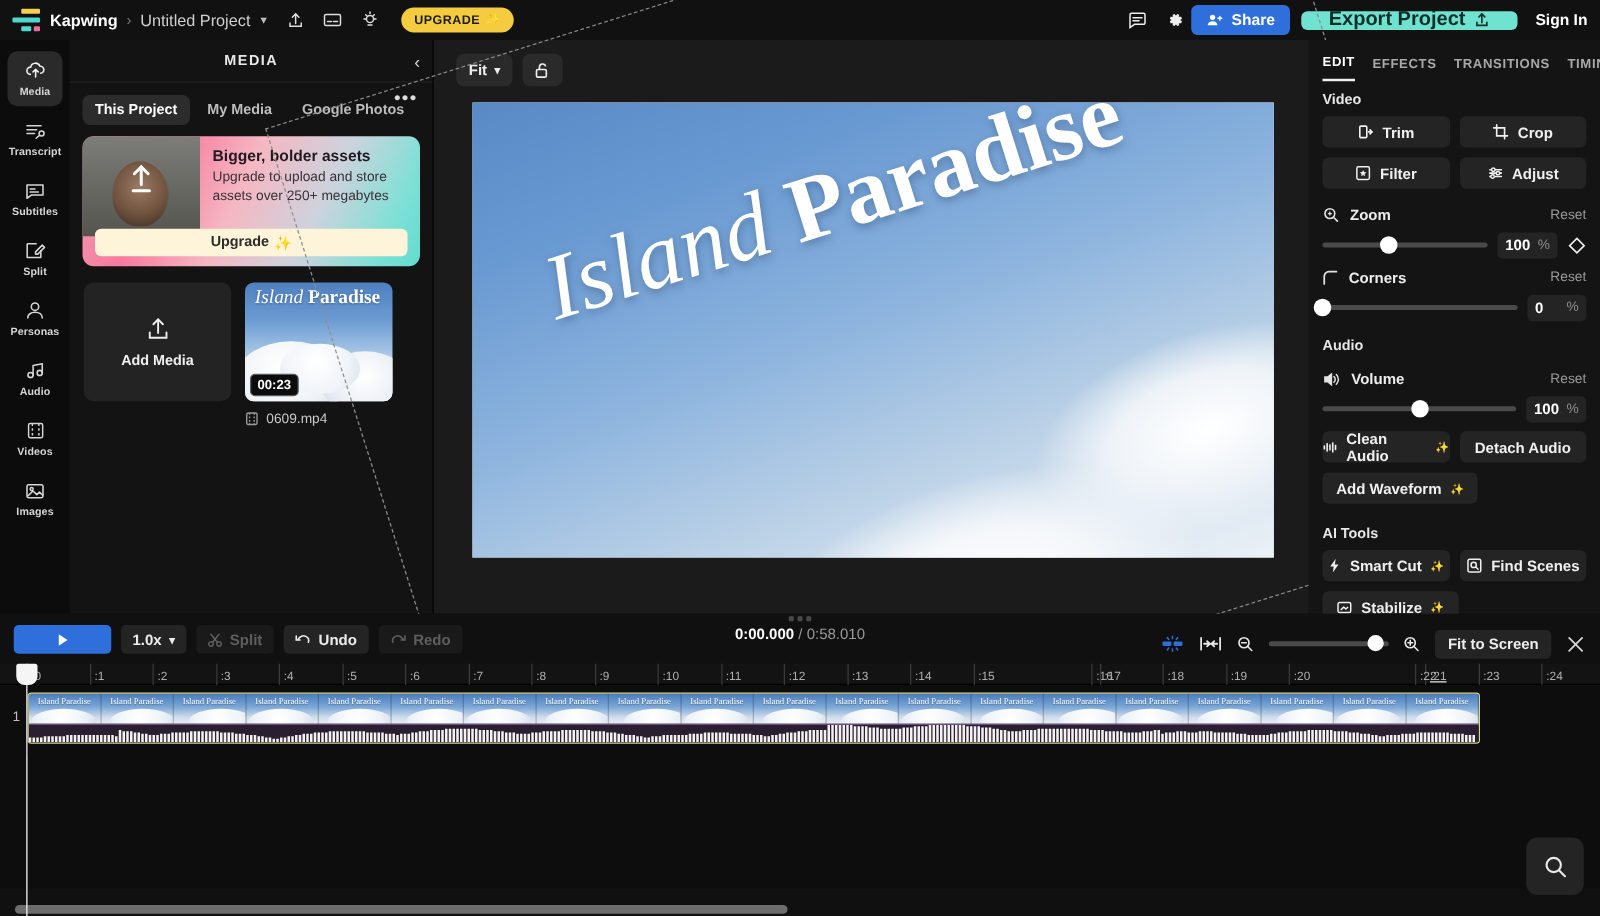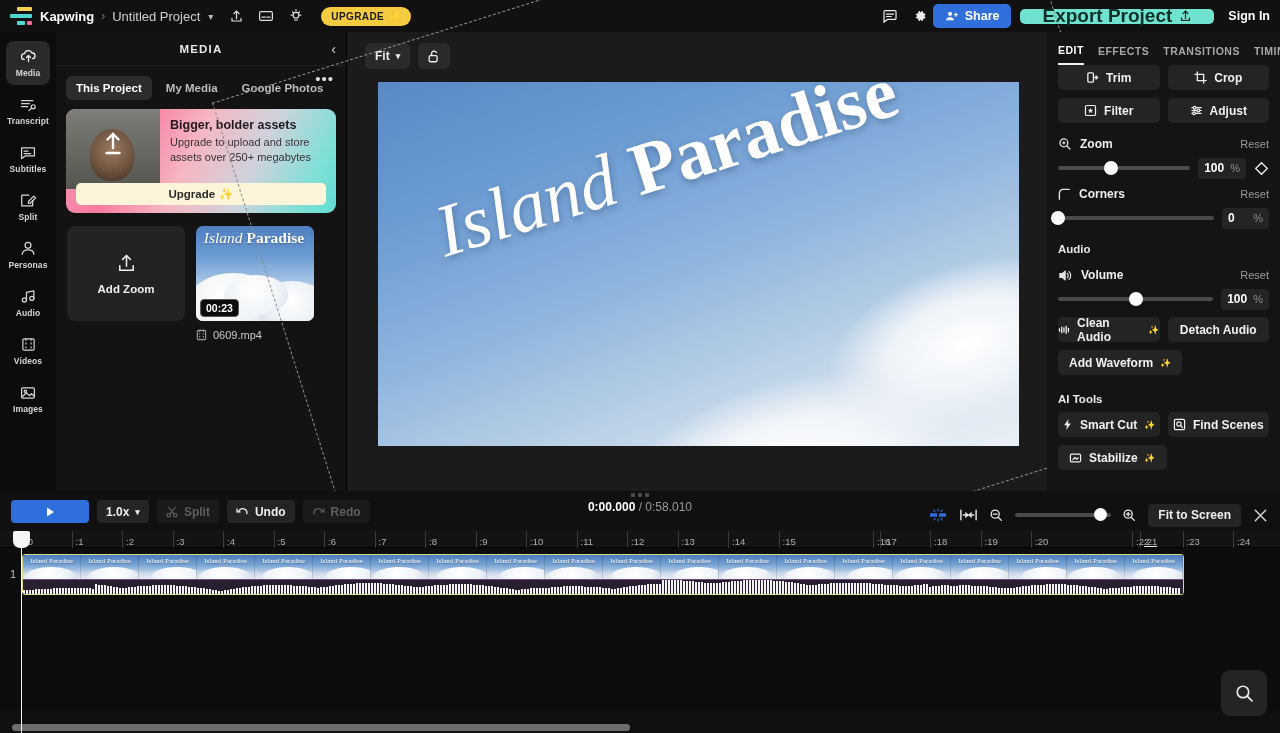--- a/index.html
+++ b/index.html
@@ -41,21 +41,21 @@
     padding: 4px 10px; border-radius: 11px; display:flex; align-items:center; gap:4px;
     cursor:pointer;
   }
   .spacer { flex: 1; }
   .btn-share {
     background: #2f6fdb; color:#fff; font-size:12.5px; font-weight:bold;
     height: 24px; border-radius: 5px; padding: 0 12px;
     display:flex; align-items:center; gap:6px; cursor:pointer;
   }
   .btn-export {
-    background: #6fe3cf; color:#0c2e29; font-size:19px; font-weight:bold;
+    background: #6fe3cf; color:#0c2e29; font-size:16px; font-weight:bold;
     height: 15px; border-radius: 5px; padding: 0 22px; margin-left: 9px;
     display:flex; align-items:center; gap:7px; cursor:pointer;
   }
   .signin { font-size:12.5px; font-weight:bold; color:#fff; margin-left:14px; cursor:pointer;}
 
   
   .rail {
     position: absolute; left:0; top:32px; width:56px; height:459px;
     background:#0c0c0d; padding-top:6px;
   }
@@ -465,21 +465,21 @@
       </div>
     </div>
 
     <div class="media-grid">
       <div class="add-media">
         <svg width="21" height="22" viewBox="0 0 22 22" fill="none" stroke="#efefef" stroke-width="1.6" stroke-linecap="round">
           <path d="M11 14.5V3.5"></path>
             <path d="M7 7.2L11 3.2l4 4"></path>
             <path d="M4 14v4.5h14V14"></path>
         </svg>
-        <span>Add Zoom</span>
+        <span>Add Media</span>
       </div>
       <div class="asset">
         <div class="asset-thumb">
           <div class="cloud1"></div>
             <div class="cloud2"></div>
             <div class="cloud3"></div>
           <div class="asset-title">
             <span class="it">Island</span>
             <span class="bo">Paradise</span>
           </div>
@@ -530,20 +530,21 @@
   </div>
 
   <div class="right-panel">
     <div class="rtabs">
       <div class="rtab active">EDIT</div>
       <div class="rtab">EFFECTS</div>
       <div class="rtab">TRANSITIONS</div>
       <div class="rtab">TIMING</div>
     </div>
 
+    <div class="sec-label">Video</div>
     <div class="btn-grid">
       <div class="pbtn">
         <svg width="13" height="13" viewBox="0 0 14 14" fill="none" stroke="#f0f0f0" stroke-width="1.4">
           <rect x="2" y="2" width="6" height="10" rx="1"></rect>
             <path d="M9.5 7h3M10.8 5.3L12.5 7l-1.7 1.7" stroke-linecap="round"></path>
         </svg>
         <span>Trim</span>
       </div>
       <div class="pbtn">
         <svg width="13" height="13" viewBox="0 0 14 14" fill="none" stroke="#f0f0f0" stroke-width="1.4" stroke-linecap="round">

